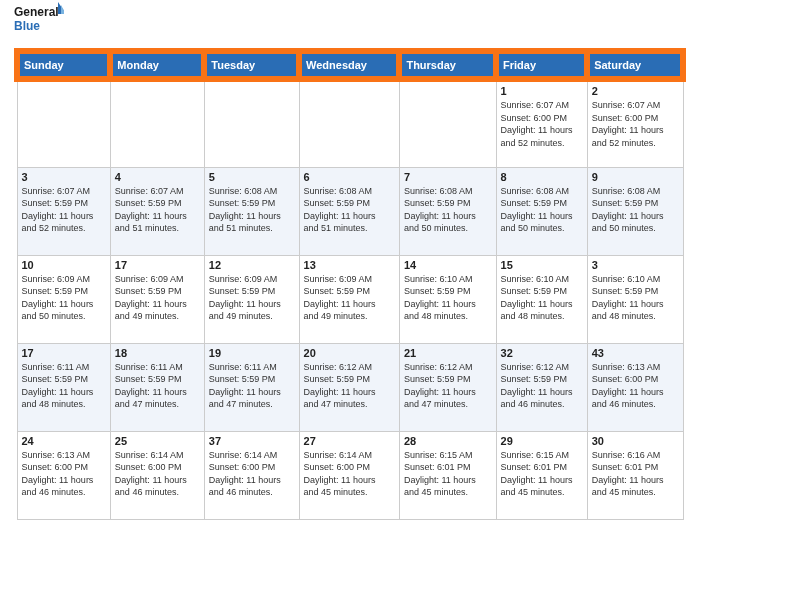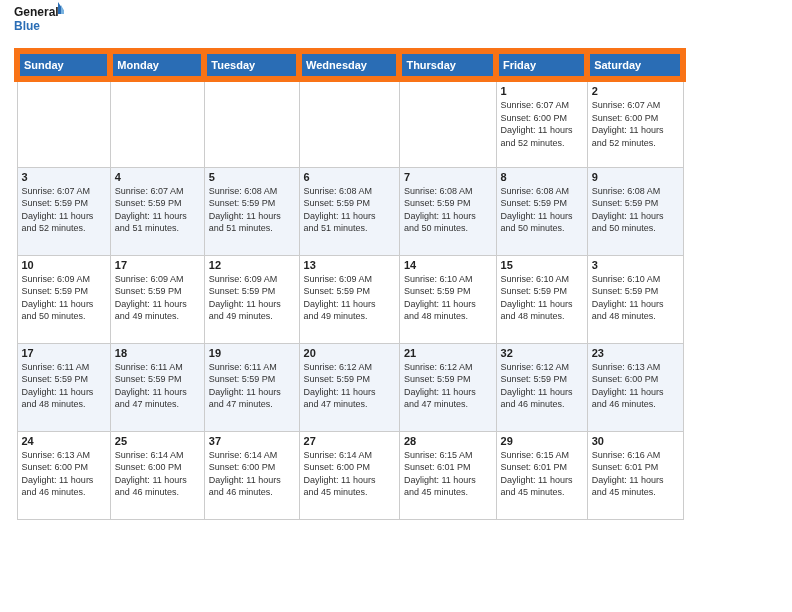--- a/index.html
+++ b/index.html
@@ -271,21 +271,21 @@
 and 47 minutes.</div>
           </td>
           <td>
             <span class="day-num">32</span>
             <div class="day-info" style="white-space: pre-line;">Sunrise: 6:12 AM
 Sunset: 5:59 PM
 Daylight: 11 hours
 and 46 minutes.</div>
           </td>
           <td>
-            <span class="day-num">23</span>
+            <span class="day-num">43</span>
             <div class="day-info" style="white-space: pre-line;">Sunrise: 6:13 AM
 Sunset: 6:00 PM
 Daylight: 11 hours
 and 46 minutes.</div>
           </td>
         </tr>
         <tr>
           <td>
             <span class="day-num">24</span>
             <div class="day-info" style="white-space: pre-line;">Sunrise: 6:13 AM

